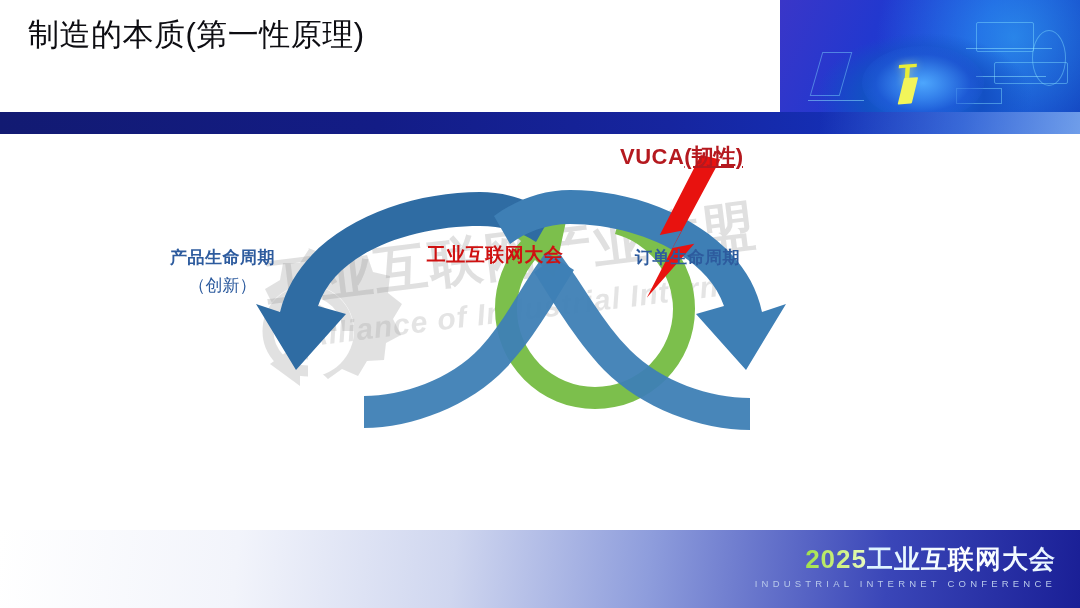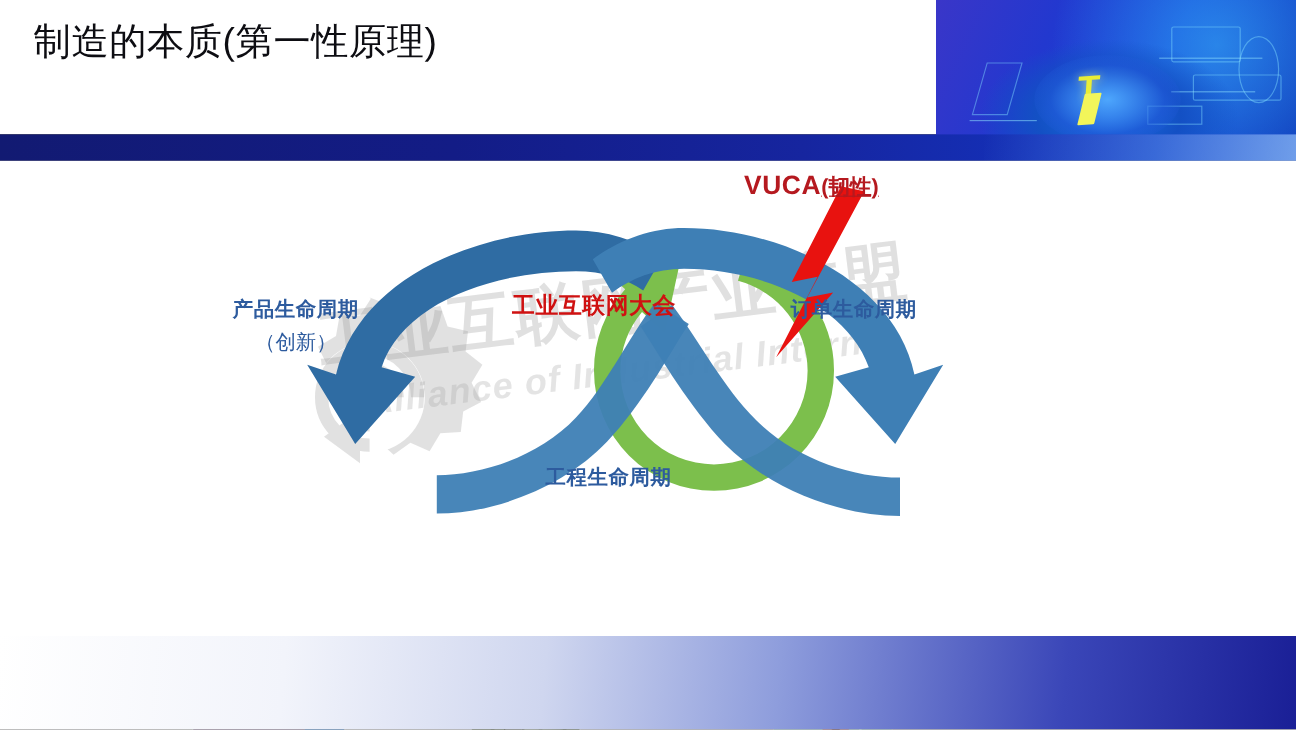--- a/index.html
+++ b/index.html
@@ -2,21 +2,21 @@
 <html><head>
 <meta charset="utf-8">
 <style>
   * { margin:0; padding:0; box-sizing:border-box; }
   html,body { width:1080px; height:608px; overflow:hidden; }
   body {
     font-family:"Liberation Sans","DejaVu Sans",sans-serif;
     background:#ffffff;
     position:relative;
   }
-  #slide { position:absolute; inset:0; width:1080px; height:608px; background:#000000; overflow:hidden; }
+  #slide { position:absolute; inset:0; width:1080px; height:608px; background:#14532d; overflow:hidden; }
 
   
   .header-zone { position:absolute; left:0; top:0; width:1080px; height:112px; background:#ffffff; }
   .title-block { position:absolute; left:28px; top:14px; width:760px; }
   .title-line {
     font-size:31px; line-height:41px; color:#0d0d12; font-weight:400;
     letter-spacing:.5px; white-space:nowrap;
   }
 
   
@@ -86,35 +86,35 @@
     opacity:.42; pointer-events:none;
   }
 
   
   .diagram { position:absolute; left:150px; top:0px; width:780px; height:340px; }
 
   
   .lbl { position:absolute; white-space:nowrap; text-align:center; }
   .lbl .main { font-size:17px; font-weight:700; letter-spacing:.5px; }
   .lbl .sub  { font-size:17px; font-weight:400; margin-top:5px; }
-  .lbl-blue .main, .lbl-blue .sub { color:#2d5b9e;margin-left:24px; }
+  .lbl-blue .main, .lbl-blue .sub { color:#2d5b9e; }
   .lbl-red  .main { color:#cf1111; font-size:19px; }
   .lbl-red  .sub  { color:#cf1111; font-size:17px; }
 
   .lbl-product  { left:20px;  top:112px; }
   .lbl-center   { left:255px; top:108px; width:180px; }
   .lbl-order    { left:485px; top:112px;font-family:Liberation Serif, serif; }
   .lbl-engineer { left:250px; top:252px; width:190px; }
 
   .vuca {
     position:absolute; left:430px; top:8px; white-space:nowrap;
     color:#b5191f; font-weight:700;
   }
   .vuca .en { font-size:22px; letter-spacing:.5px;margin-left:40px; }
-  .vuca .cn { font-size:18px;text-decoration:underline; }
+  .vuca .cn { font-size:22px;text-decoration:underline; }
 
   
   .strip { position:absolute; left:160px; top:450px; width:740px; height:84px; }
   .photo { position:absolute; top:0; border:1px solid #cfcfcf; overflow:hidden; }
   .photo-swim  { left:0px;   width:128px; height:82px; }
   .photo-shoot { left:232px; width:92px;  height:80px; }
   .photo-badm  { left:484px; width:100px; height:78px; }
 
   
   .swim { position:absolute; inset:0; background:linear-gradient(180deg,#2f7fc4 0%,#3f93d4 40%,#2e78bd 100%); }
@@ -279,21 +279,20 @@
 
       <div class="lbl lbl-red lbl-center">
         <div class="main">工业互联网大会</div>
       </div>
 
       <div class="lbl lbl-blue lbl-order">
         <div class="main">订单生命周期</div>
       </div>
 
       <div class="lbl lbl-blue lbl-engineer">
-        <div class="main">工程生命周期</div>
       </div>
     </div>
 
     <div class="strip">
 
       <div class="photo photo-swim">
         <div class="swim">
           <div class="lane" style="top:10px;"></div>
           <div class="rope" style="top:22px;"></div>
 
@@ -329,16 +328,20 @@
           <div class="body"></div>
           <div class="head"></div>
 
         </div>
       </div>
     </div>
   </div>
 
   <div class="footer">
     <div class="conf-logo">
+      <div class="conf-main">
+        <span class="yr">2025</span><span class="cn">工业互联网大会</span>
+      </div>
+      <div class="conf-sub">INDUSTRIAL INTERNET CONFERENCE</div>
     </div>
   </div>
 
 </div>
 
 </body></html>

